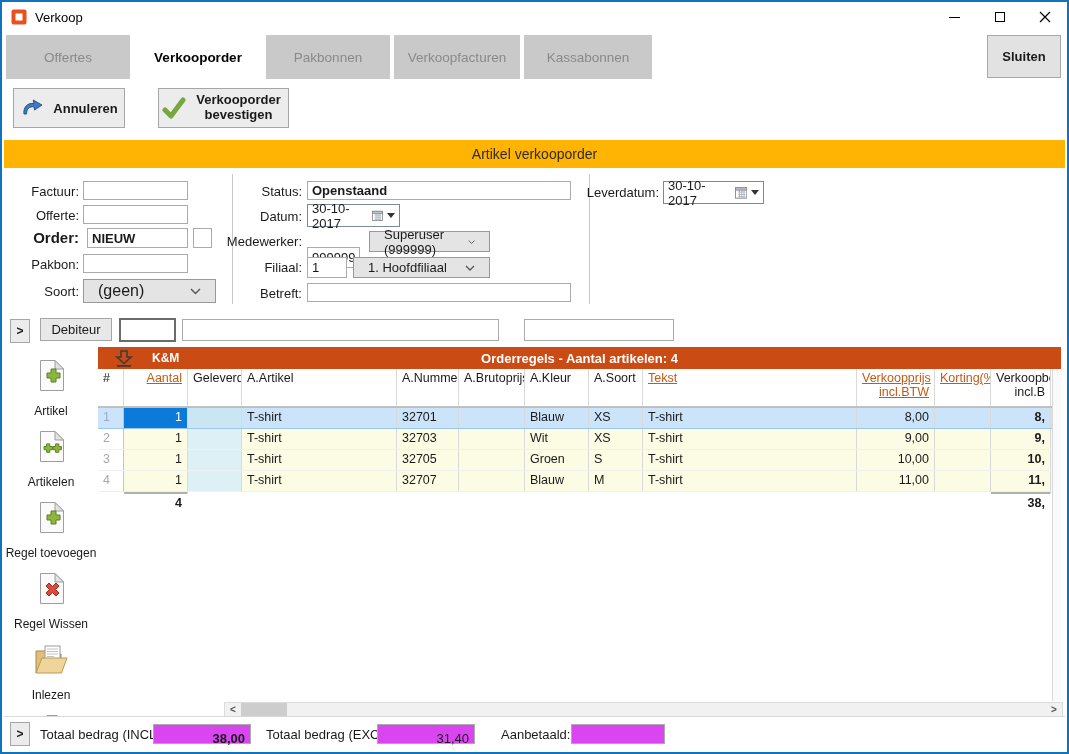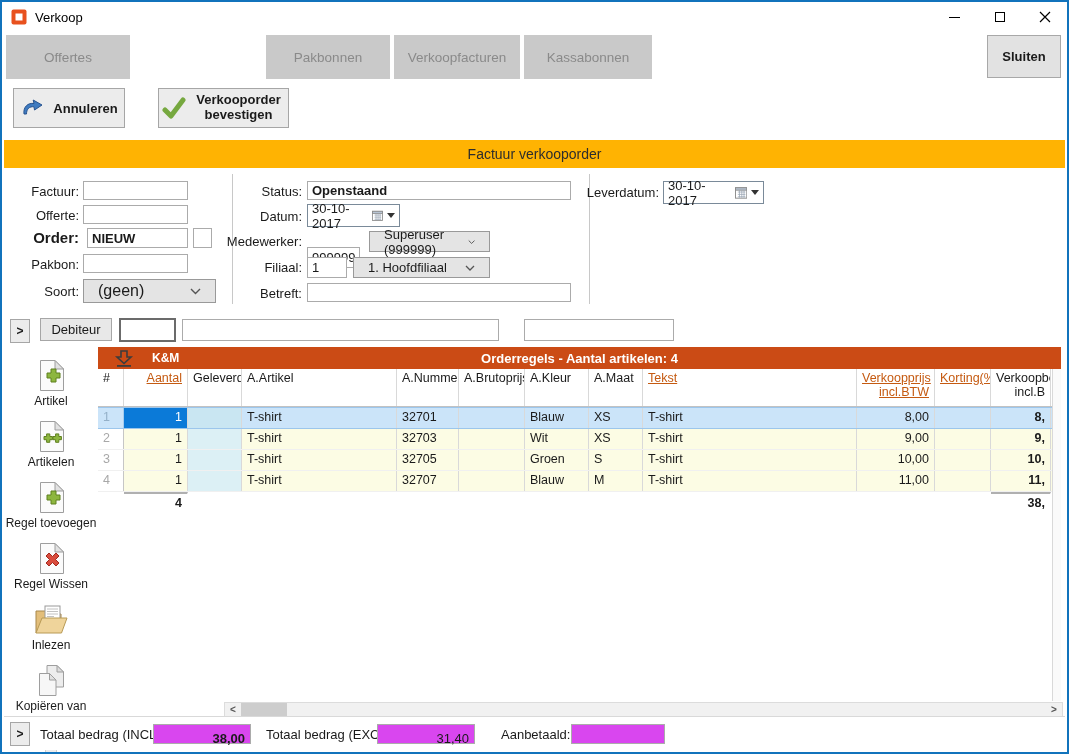--- a/index.html
+++ b/index.html
@@ -87,21 +87,21 @@
         display:flex; align-items:center; justify-content:center; font-size:13px; cursor:pointer; }
   .deb-in1 { left:115px; top:4px; width:57px; height:24px; border:2px solid #6b6b6b; }
   .deb-in2 { left:178px; top:5px; width:317px; height:22px; }
   .deb-in3 { left:520px; top:5px; width:150px; height:22px; }
 
   
   .sidebar { position:absolute; left:2px; top:348px; width:94px; bottom:40px; background:#fff;
         display:flex; flex-direction:column; align-items:center; padding-top:8px; }
   .side-item { display:flex; flex-direction:column; align-items:center; cursor:pointer; margin-bottom:11px; }
   .side-item .icon { height:34px; display:flex; align-items:flex-end; }
-  .side-item .slabel { font-size:12px; margin-top:2px; color:#1a1a1a; white-space:nowrap; }
+  .side-item .slabel { font-size:12px; margin-top:12px; color:#1a1a1a; white-space:nowrap; }
   .side-item.disabled { cursor:default; margin-top:6px; }
 
   
   .panel { position:absolute; left:96px; top:345px; width:963px; height:354px; background:#fff; }
   .kmbar { height:22px; background:var(--c-bar,#cb4b15); color:#fff; display:flex; align-items:center; position:relative; }
   .kmbar .collapse { margin-left:16px; }
   .kmbar .kmname { margin-left:18px; font-weight:bold; font-size:12px; }
   .kmbar .kmtitle { position:absolute; left:0; right:0; text-align:center; font-weight:bold; font-size:13px; }
 
   .grid { width:954px; }
@@ -167,20 +167,21 @@
       <div class="win-btn">
         <svg width="12" height="12" viewBox="0 0 12 12">
           <path d="M1 1 L11 11 M11 1 L1 11" stroke="#000" stroke-width="1.2"></path>
         </svg>
       </div>
     </div>
   </div>
 
   <div class="tabrow">
     <div class="tab tab0">Offertes</div>
+    <div class="tab tab1 active">Verkooporder</div>
     <div class="tab tab2">Pakbonnen</div>
     <div class="tab tab4">Kassabonnen</div>
     <div class="tab tab3">Verkoopfacturen</div>
     <div class="sluiten-btn">Sluiten</div>
   </div>
 
   <div class="toolbar">
     <div class="tool-btn btn-annuleren">
       <svg width="27" height="20" viewBox="0 0 27 20">
         <path d="M4 16 C3 9, 8 4.5, 14 5.5 L13.2 2 L22 7 L14.5 12 L14 8.8 C9.5 8.2, 6.5 11, 6.5 16 Z" fill="#3f7bc0" stroke="#27538f" stroke-width="1"></path>
@@ -188,21 +189,21 @@
       <span class="lbl">Annuleren</span>
     </div>
     <div class="tool-btn btn-bevestigen">
       <svg width="24" height="22" viewBox="0 0 24 22">
         <path d="M3 13 L9 19 L21 3" stroke="#76a83f" stroke-width="5" fill="none" stroke-linecap="round" stroke-linejoin="round"></path>
       </svg>
       <span class="lbl">Verkooporder bevestigen</span>
     </div>
   </div>
 
-  <div class="banner">Factuur verkooporder</div>
+  <div class="banner">Artikel verkooporder</div>
 
   <div class="form">
     <div class="divider-v" style="left:228px"></div>
     <div class="divider-v" style="left:585px"></div>
 
     <span class="flabel lab-factuur">Factuur:</span>
     <div class="fld in-factuur"></div>
     <span class="flabel lab-offerte">Offerte:</span>
     <div class="fld in-offerte"></div>
     <span class="flabel lab-order">Order:</span>
@@ -355,21 +356,21 @@
 
     <div class="grid">
       <div class="thead">
         <div class="th c-rownum">#</div>
         <div class="th c-aantal link right">Aantal</div>
         <div class="th c-geleverd">Geleverd</div>
         <div class="th c-artikel">A.Artikel</div>
         <div class="th c-nummer">A.Nummer</div>
         <div class="th c-bruto">A.Brutoprijs</div>
         <div class="th c-kleur">A.Kleur</div>
-        <div class="th c-maat">A.Maat</div>
+        <div class="th c-maat">A.Soort</div>
         <div class="th c-tekst link">Tekst</div>
         <div class="th c-prijs link right">Verkoopprijs incl.BTW</div>
         <div class="th c-korting link">Korting(%)</div>
         <div class="th c-bedrag right" style="font-weight:normal">Verkoopbed incl.B</div>
       </div>
 
       <div class="tr selected">
         <div class="td c-rownum">1</div>
         <div class="td c-aantal right">1</div>
         <div class="td c-geleverd"></div>

